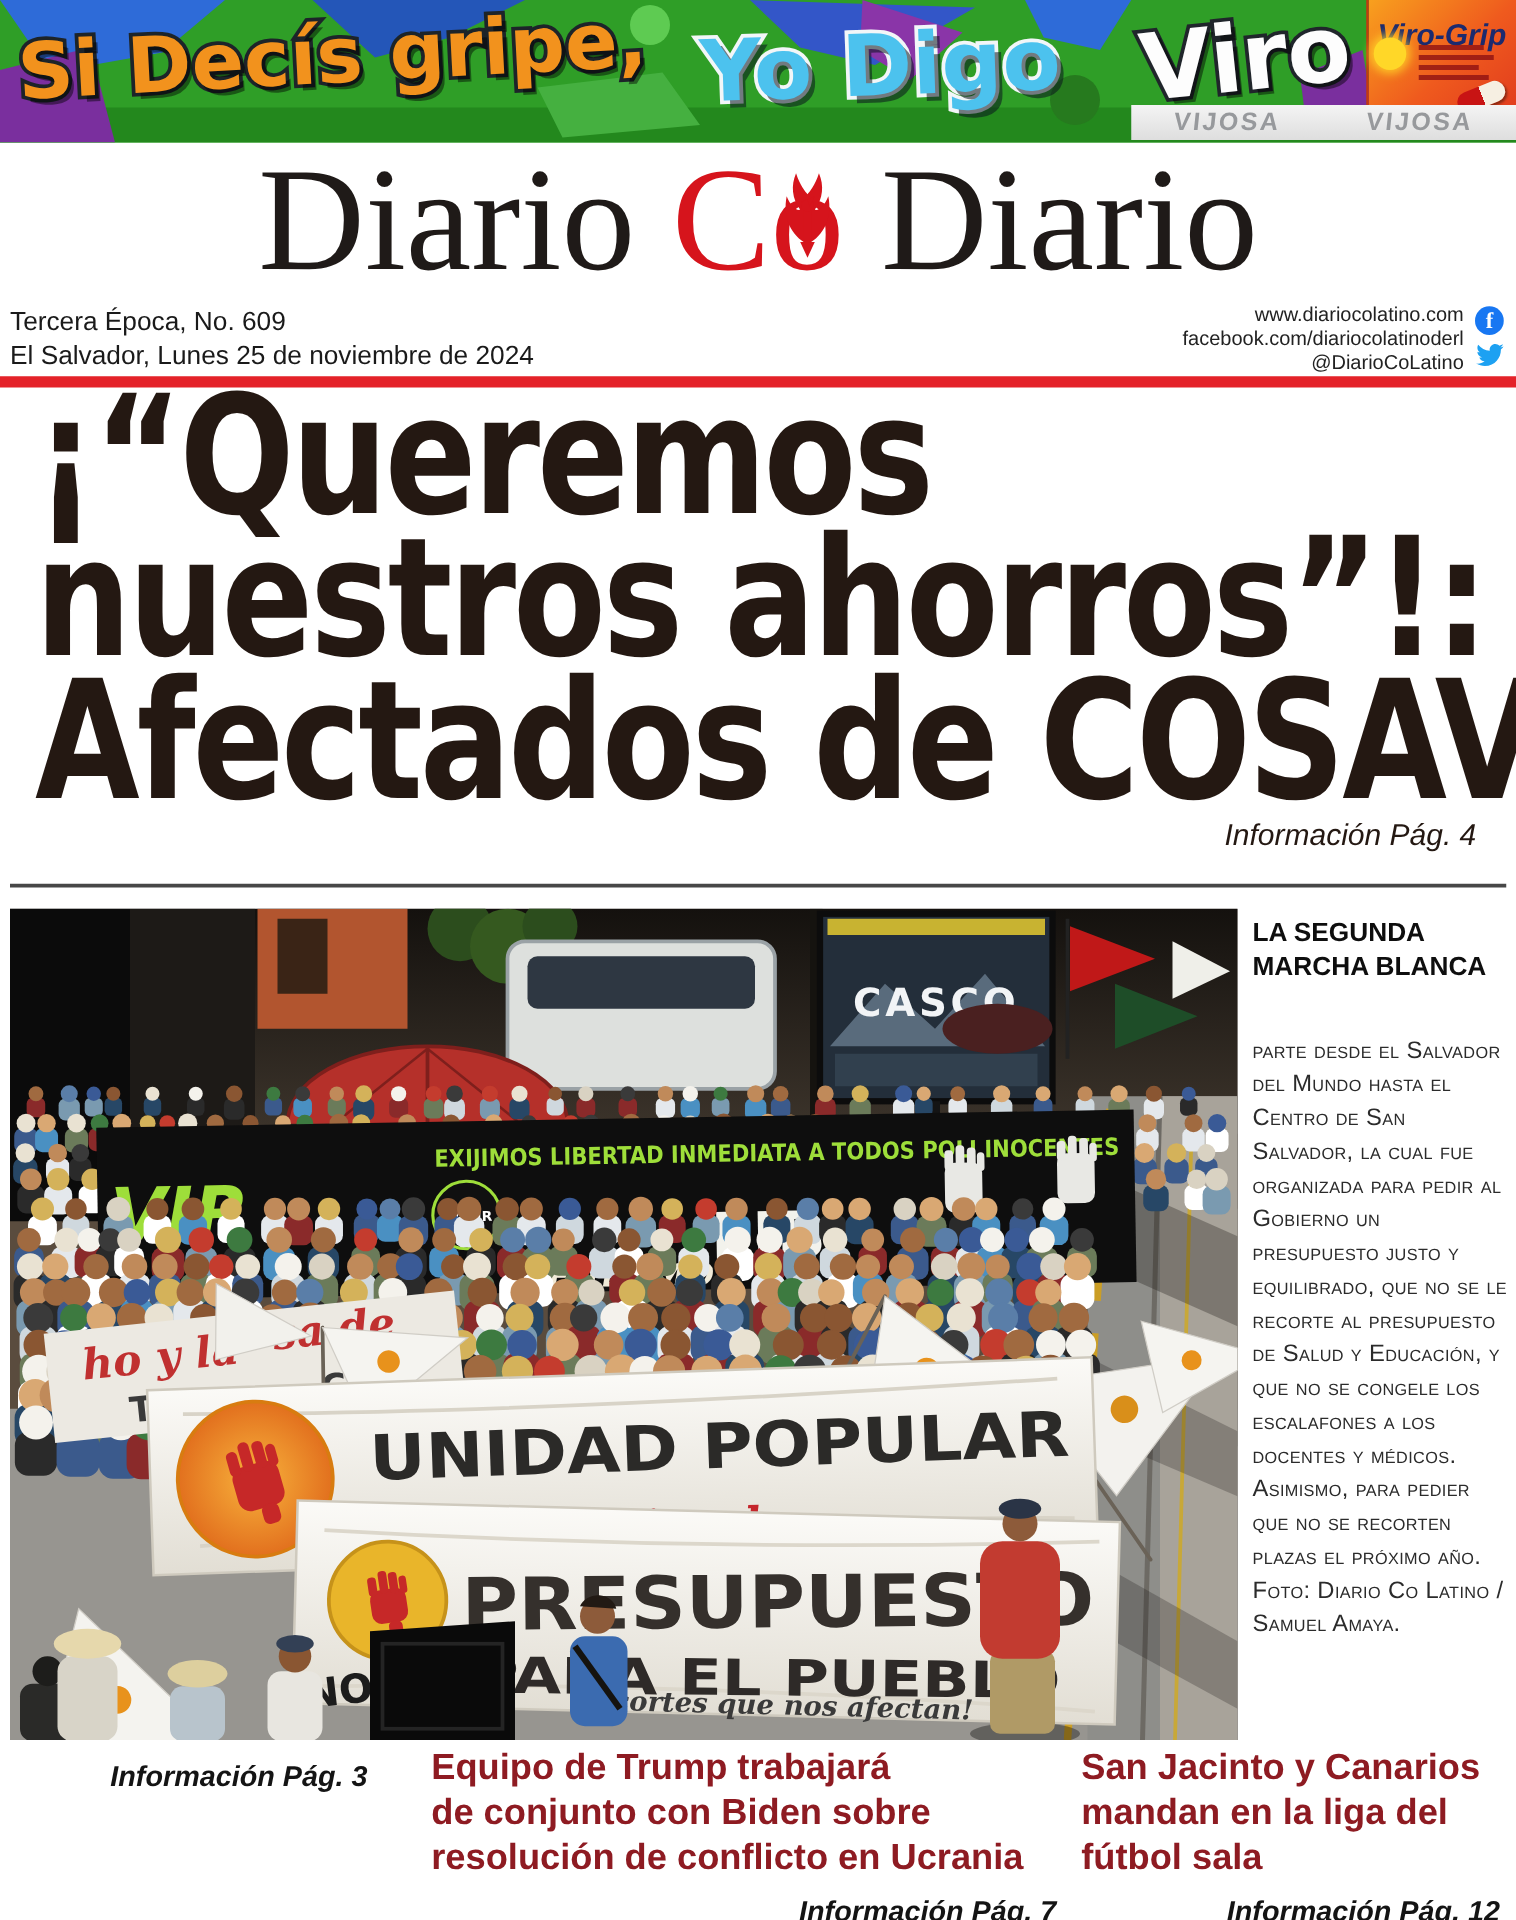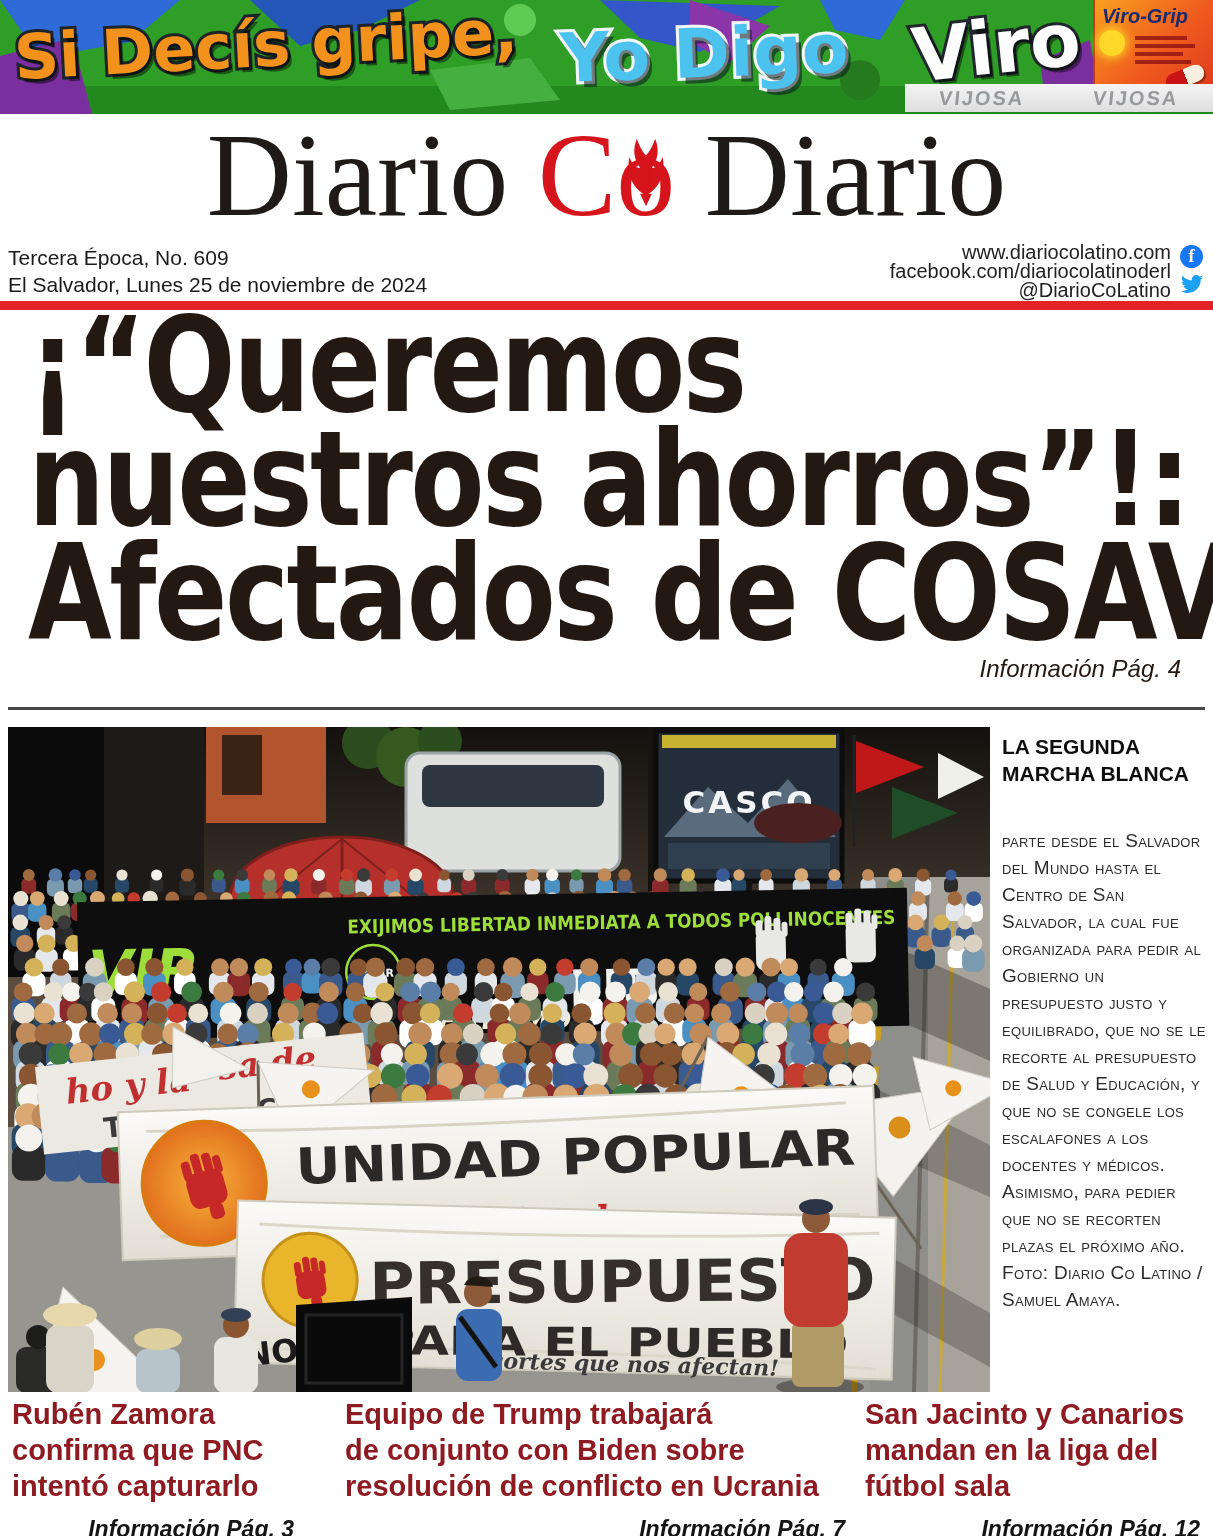--- a/index.html
+++ b/index.html
@@ -10,41 +10,41 @@
   .ad-banner{position:absolute;left:0;top:0;width:1213px;height:114px;overflow:hidden;background:#2f9e27;}
   .ad-banner svg.adbg{position:absolute;left:0;top:0;}
   .graf{position:absolute;font-family:"DejaVu Sans",sans-serif;font-weight:bold;white-space:nowrap;
         paint-order:stroke;text-shadow:4px 5px 0 rgba(0,0,0,.45);}
   .graf-left{left:14px;top:8px;font-size:62px;color:#f2921d;-webkit-text-stroke:6px #1d2429;transform:rotate(-3deg);}
   .graf-mid{left:560px;top:14px;font-size:68px;color:#4cc2ee;-webkit-text-stroke:6px #f2f6f8;transform:rotate(-2deg);
             text-shadow:5px 6px 0 rgba(10,20,30,.55);}
   .graf-right{left:912px;top:4px;font-size:74px;color:#fdfdfd;-webkit-text-stroke:6px #20262b;transform:rotate(-6deg);}
   .viro-box{position:absolute;right:0;top:0;width:118px;height:96px;background:linear-gradient(135deg,#f8a01e 0%,#ef5a1e 55%,#e03a1e 100%);
             border-left:2px solid #c23a10;}
-  .viro-box .vg-name{position:absolute;left:7px;top:5px;font-size:20px;font-weight:bold;font-style:italic;color:#1c2a6e;}
+  .viro-box .vg-name{position:absolute;left:7px;top:15px;font-size:24px;font-weight:bold;font-style:italic;color:#1c2a6e;}
   .vg-line{position:absolute;left:8px;height:4px;background:#8e1212;opacity:.8;}
   .vg-capsule{position:absolute;right:8px;bottom:10px;width:40px;height:17px;border-radius:9px;
               background:linear-gradient(90deg,#c81414 0 52%,#f6efe2 52% 100%);transform:rotate(-22deg);box-shadow:1px 2px 2px rgba(0,0,0,.4);}
   .vg-sun{position:absolute;left:4px;top:30px;width:26px;height:26px;border-radius:50%;background:#ffd728;box-shadow:0 0 8px 3px rgba(255,215,40,.8);}
   .vijosa-strip{position:absolute;right:0;top:84px;width:308px;height:28px;background:linear-gradient(180deg,#f4f4f4,#dedede);
                 display:flex;align-items:center;justify-content:space-around;}
   .vijosa{font-size:20px;font-weight:bold;color:#97999c;letter-spacing:2px;transform:skewX(-6deg);}
 
   
   .masthead{position:absolute;left:0;top:112px;width:1213px;height:132px;text-align:center;
             font-family:"Liberation Serif",serif;font-size:118px;line-height:128px;color:#1f1a18;white-space:nowrap;}
   .masthead .red{color:#d6141c;}
   .o-wrap{position:relative;display:inline-block;}
   .o-wrap svg{position:absolute;left:50%;bottom:22px;transform:translateX(-50%);}
 
   
   .edition{position:absolute;left:8px;top:244px;font-size:21px;line-height:27px;color:#1a1a1a;}
   .slogan{position:absolute;left:360px;top:253px;width:620px;text-align:center;
           font-size:27px;font-weight:bold;font-style:italic;color:#e4232b;white-space:nowrap;}
-  .social{position:absolute;right:42px;top:243px;text-align:right;font-size:20px;line-height:19px;color:#222;}
+  .social{position:absolute;right:42px;top:243px;text-align:right;font-size:16px;line-height:19px;color:#222;}
   .fb-badge{position:absolute;right:10px;top:245px;width:23px;height:23px;border-radius:50%;background:#1877f2;color:#fff;
             font-family:"Liberation Serif",serif;font-weight:bold;font-size:18px;text-align:center;line-height:23px;}
   .tw-badge{position:absolute;right:8px;top:273px;width:26px;height:22px;}
   .red-bar{position:absolute;left:0;top:301px;width:1213px;height:9px;background:#e42229;}
 
   
   .headline{position:absolute;left:8px;top:308px;width:1200px;color:#241812;
             font-family:"DejaVu Sans",sans-serif;font-weight:bold;margin-left:20px;}
   .hl-line{display:block;white-space:nowrap;font-size:132px;line-height:114px;letter-spacing:-3px;
            transform:scaleX(.82);transform-origin:0 50%;}
@@ -1225,23 +1225,20 @@
       <rect x="298" y="588" width="96" height="68" fill="none" stroke="#242424" stroke-width="3"></rect>
     </g>
   </svg>
 
   <div class="caption">
     <div class="cap-lead">LA SEGUNDA MARCHA BLANCA</div>
     <div class="cap-body">parte desde el Salvador del Mundo hasta el Centro de San Salvador, la cual fue organizada para pedir al Gobierno un presupuesto justo y equilibrado, que no se le recorte al presupuesto de Salud y Educación, y que no se congele los escalafones a los docentes y médicos. Asimismo, para pedier que no se recorten plazas el próximo año. Foto: Diario Co Latino / Samuel Amaya.</div>
   </div>
 
   <div class="teaser teaser1">
-    <div class="t-title">Rubén Zamora
-confirma que PNC
-intentó capturarlo</div>
     <div class="t-ref">Información Pág. 3</div>
   </div>
   <div class="teaser teaser2">
     <div class="t-title">Equipo de Trump trabajará
 de conjunto con Biden sobre
 resolución de conflicto en Ucrania</div>
     <div class="t-ref">Información Pág. 7</div>
   </div>
   <div class="teaser teaser3">
     <div class="t-title">San Jacinto y Canarios

